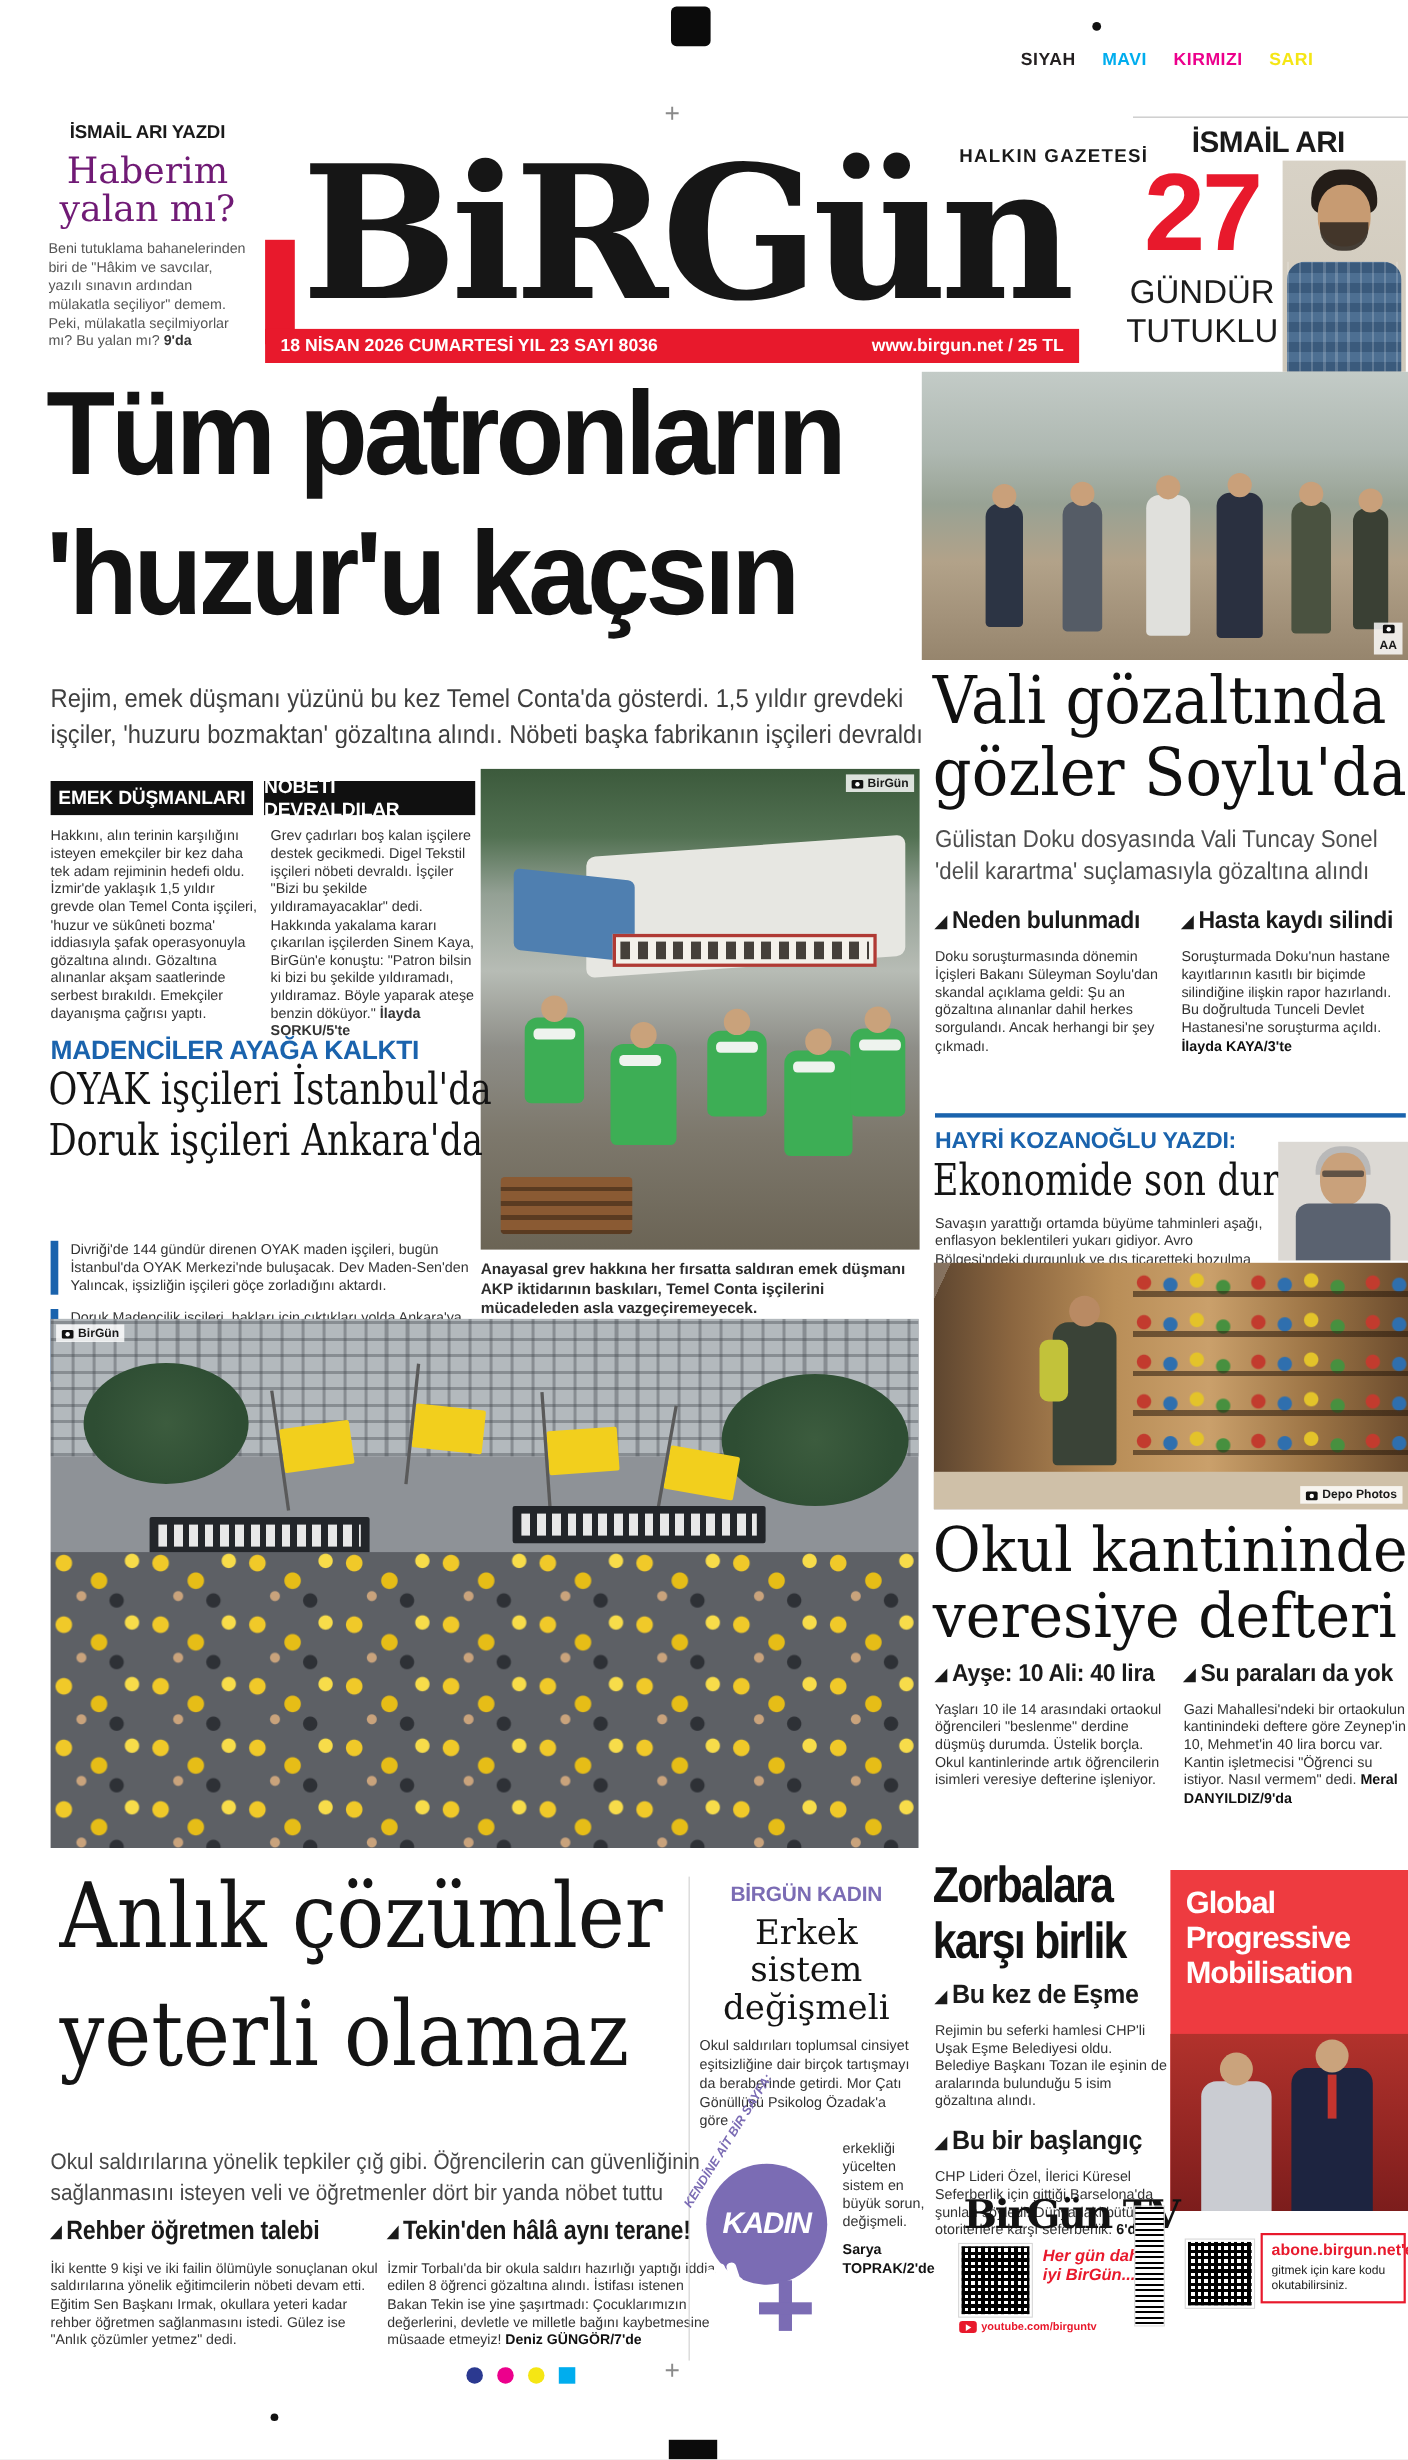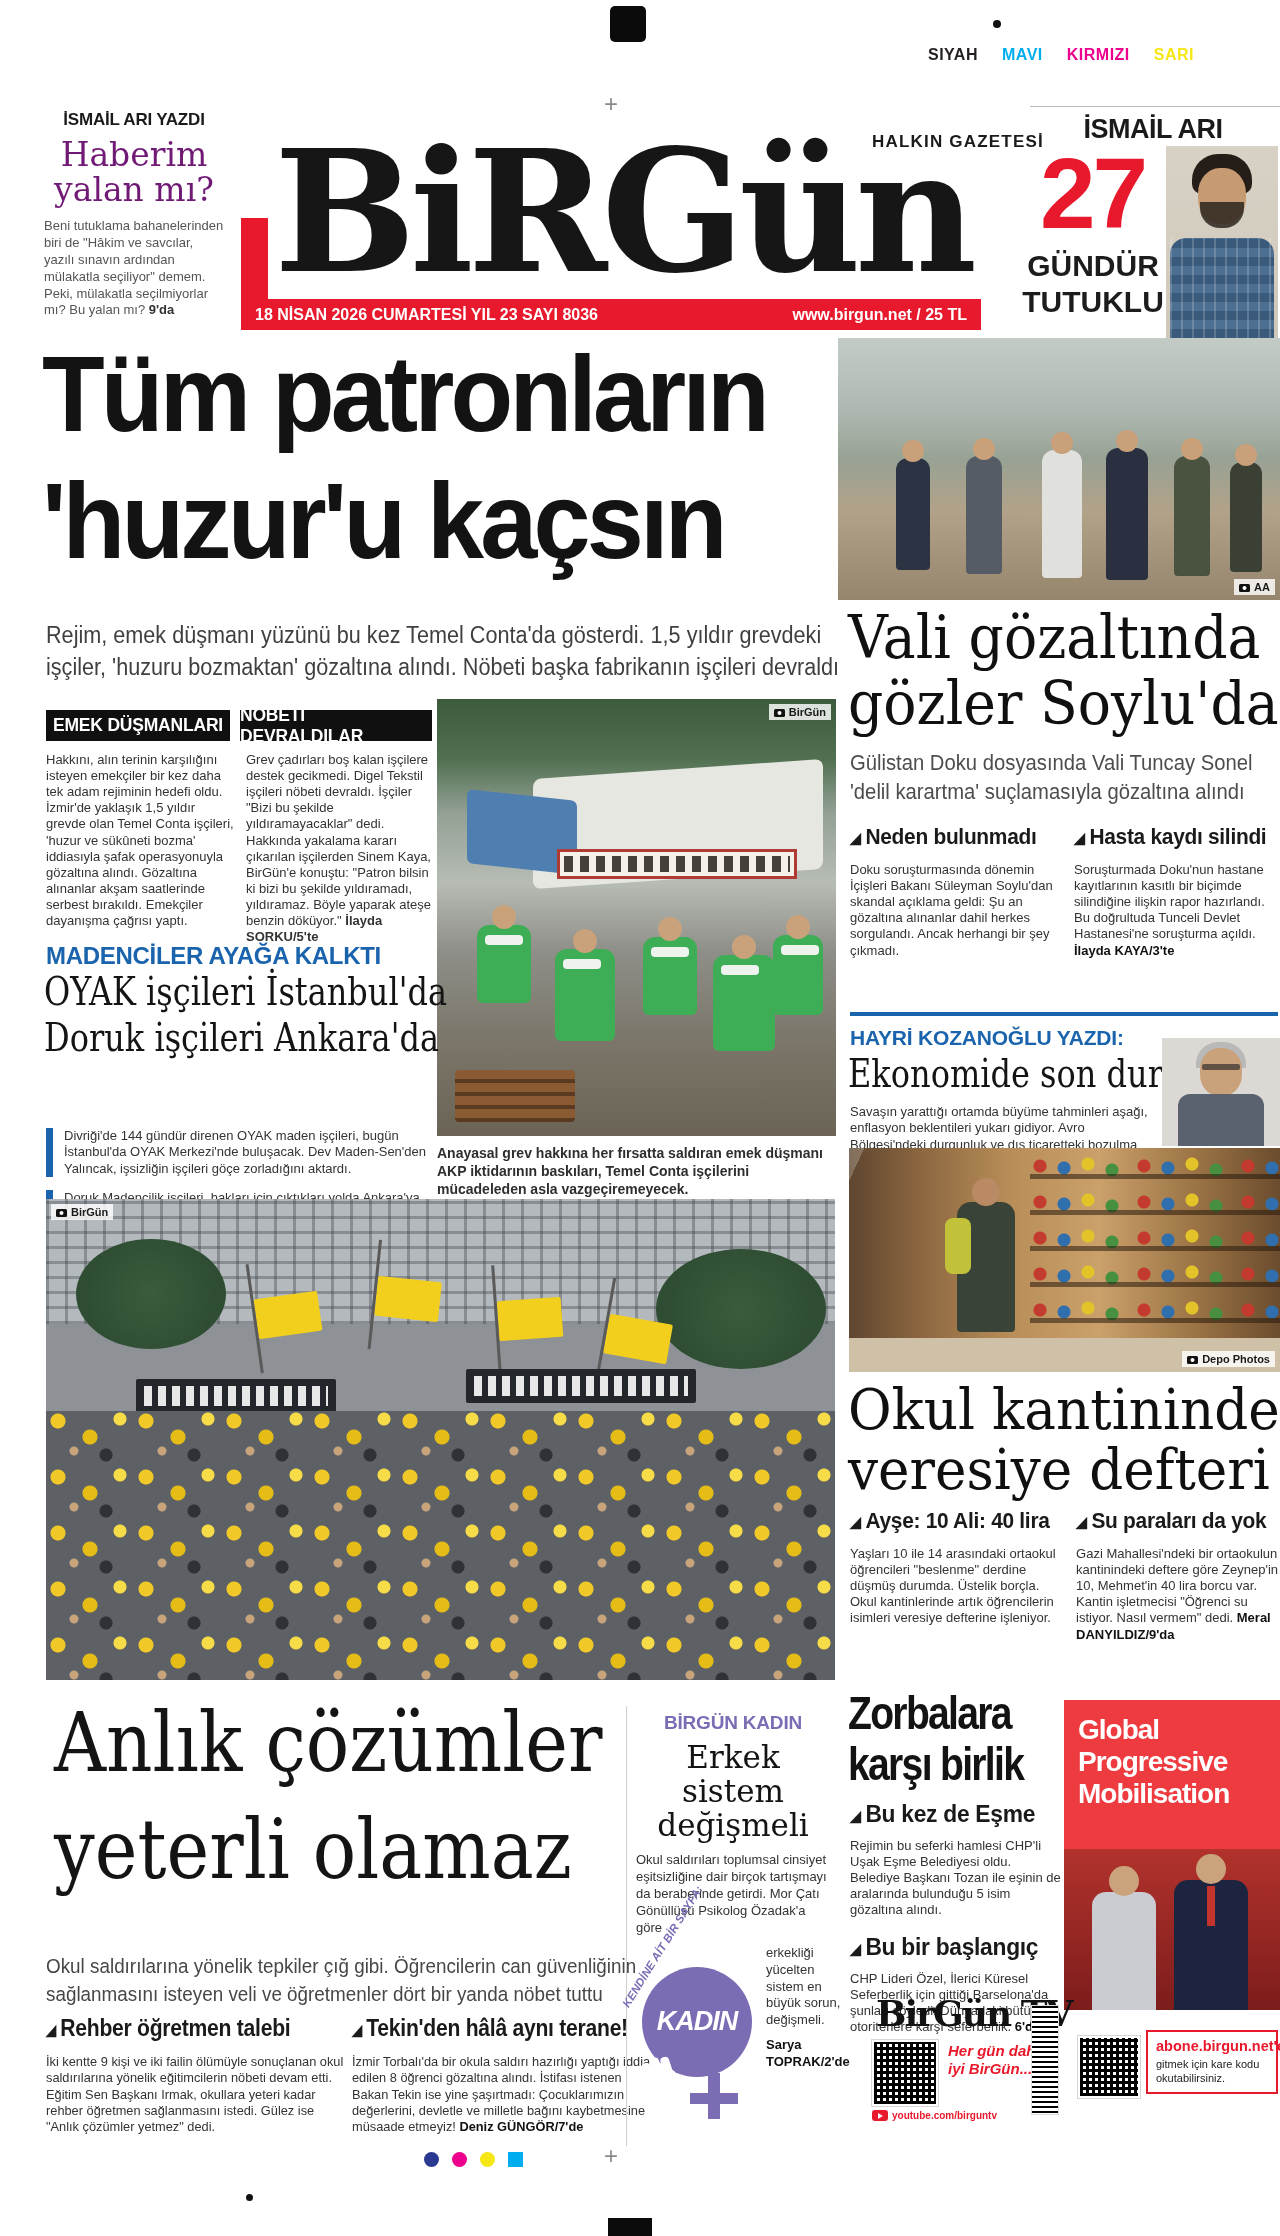--- a/index.html
+++ b/index.html
@@ -45,21 +45,21 @@
   #det-name{left:1026px;top:114px;width:254px;text-align:center;font-size:27px;font-weight:900;letter-spacing:-.5px;}
   #det-days{left:1040px;top:146px;font-size:100px;font-weight:900;letter-spacing:-3px;line-height:.95;}
   #det-photo{left:1166px;top:146px;width:112px;height:192px;background:linear-gradient(180deg,#d8d2c6 0%,#cfc8ba 100%);}
   #det-photo .hair{position:absolute;left:26px;top:8px;width:60px;height:40px;border-radius:26px 26px 10px 10px;background:#241d18;}
   #det-photo .face{position:absolute;left:32px;top:22px;width:48px;height:56px;border-radius:45%;background:#c79b72;}
   #det-photo .beard{position:absolute;left:34px;top:56px;width:44px;height:26px;border-radius:0 0 20px 20px;background:#2c241d;opacity:.85;}
   #det-photo .torso{position:absolute;left:4px;top:92px;width:104px;height:100px;border-radius:16px 16px 0 0;
       background:repeating-linear-gradient(0deg,#3a5a7c 0 9px,#4d6f92 9px 18px),#3a5a7c;}
   #det-photo .torso::after{content:"";position:absolute;inset:0;
       background:repeating-linear-gradient(90deg,rgba(255,255,255,.18) 0 2px,transparent 2px 11px);}
-  #det-caption{left:1018px;top:248px;width:150px;text-align:center;font-size:30px;line-height:1.2;color:#1c1c1c;font-weight:700;}
+  #det-caption{left:1018px;top:248px;width:150px;text-align:center;font-size:30px;line-height:1.2;color:#1c1c1c;font-weight:400;}
 
   
   #hero-h{left:42px;top:330px;font-size:108px;font-weight:900;letter-spacing:-4px;line-height:1.18;color:#131313;}
   #hero-deck{left:46px;top:620px;width:884px;font-size:23.5px;line-height:1.36;color:#3f3f3f;}
 
   
   .photo{position:absolute;overflow:hidden;background:#c9c9c9;}
   .credit{position:absolute;display:flex;align-items:center;gap:4px;background:rgba(255,255,255,.82);
           color:#1a1a1a;font-size:11px;font-weight:700;padding:1px 5px;line-height:14px;}
   .credit svg{display:block;}
@@ -280,21 +280,21 @@
   </div>
   <div class="abs sqx92" id="hero-deck">Rejim, emek düşmanı yüzünü bu kez Temel Conta'da gösterdi. 1,5 yıldır grevdeki işçiler, 'huzuru bozmaktan' gözaltına alındı. Nöbeti başka fabrikanın işçileri devraldı</div>
 
   <div class="photo" id="photo-tr">
     <div class="fig" style="left:58px;bottom:30px;width:34px;height:112px;background:#2c3444;"></div>
     <div class="fig" style="left:128px;bottom:26px;width:36px;height:118px;background:#555c66;"></div>
     <div class="fig" style="left:204px;bottom:22px;width:40px;height:128px;background:#e0e0dc;"></div>
     <div class="fig" style="left:268px;bottom:20px;width:42px;height:132px;background:#2a3040;"></div>
     <div class="fig" style="left:336px;bottom:24px;width:36px;height:120px;background:#4a5240;"></div>
     <div class="fig" style="left:392px;bottom:28px;width:32px;height:110px;background:#3a4034;"></div>
-    <div class="credit" style="right:5px;bottom:5px;">
+    <div class="credit" style="right:5px;bottom:5px;flex-direction:column;">
       <svg width="11" height="9" viewBox="0 0 11 9">
           <rect width="11" height="8" y="1" rx="1.5" fill="#111"></rect>
           <circle cx="5.5" cy="5" r="2" fill="#fff"></circle>
         </svg>
       <span>AA</span>
     </div>
   </div>
 
   <div class="abs serif nowrap sqx92" id="vali-h">
     <span>Vali gözaltında</span><br>

